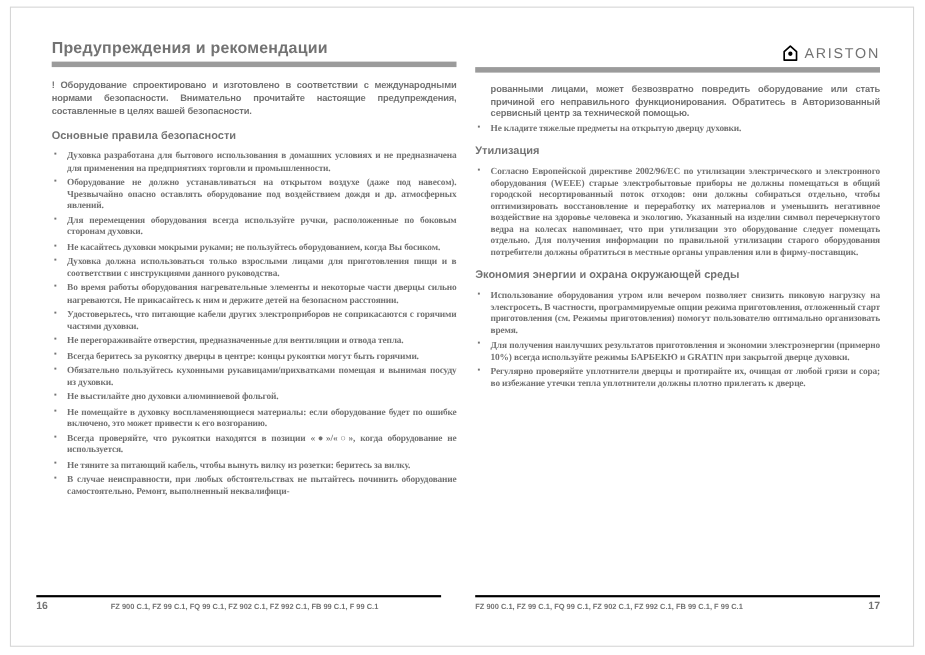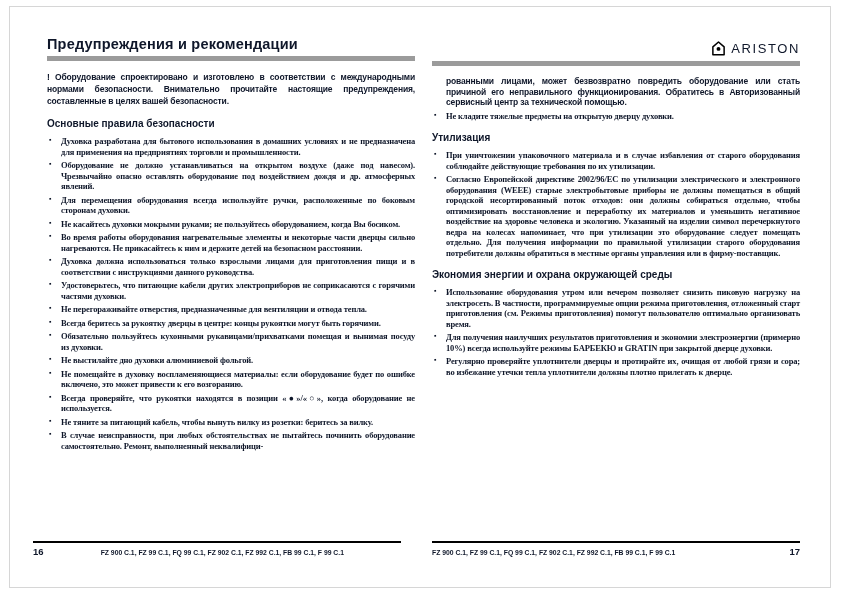--- a/index.html
+++ b/index.html
@@ -1,18 +1,18 @@
 <!DOCTYPE html>
 <html><head>
 <meta charset="utf-8">
 <style>
   html,body { margin:0; padding:0; background:#fff; }
   .canvas {
     position:relative; width:841px; height:595px; background:#ffffff;
-    font-family:"Liberation Sans", sans-serif; color:#0f172a; overflow:hidden;
+    font-family:"Liberation Sans", sans-serif; color:#737373; overflow:hidden;
   }
   .frame {
     position:absolute; left:9px; top:6px; width:820px; height:580px;
     border:1px solid #d6d6d6; pointer-events:none;
   }
   .col { position:absolute; width:368px; }
   .col.left  { left:47px;  top:36px; }
   .col.right { left:432px; top:40px; }
 
   .doc-title { font-size:14.5px; font-weight:bold; letter-spacing:0.2px; margin:0 0 4px 0; }
@@ -76,26 +76,26 @@
           <span>Для перемещения оборудования всегда используйте ручки, расположенные по боковым сторонам духовки.</span>
         </div>
 
         <div class="bullet">
           <span class="marker">▪</span>
           <span>Не касайтесь духовки мокрыми руками; не пользуйтесь оборудованием, когда Вы босиком.</span>
         </div>
 
         <div class="bullet">
           <span class="marker">▪</span>
+          <span>Духовка должна использоваться только взрослыми лицами для приготовления пищи и в соответствии с инструкциями данного руководства.</span>
+        </div>
+
+        <div class="bullet">
+          <span class="marker">▪</span>
           <span>Во время работы оборудования нагревательные элементы и некоторые части дверцы сильно нагреваются. Не прикасайтесь к ним и держите детей на безопасном расстоянии.</span>
-        </div>
-
-        <div class="bullet">
-          <span class="marker">▪</span>
-          <span>Духовка должна использоваться только взрослыми лицами для приготовления пищи и в соответствии с инструкциями данного руководства.</span>
         </div>
 
         <div class="bullet">
           <span class="marker">▪</span>
           <span>Удостоверьтесь, что питающие кабели других электроприборов не соприкасаются с горячими частями духовки.</span>
         </div>
 
         <div class="bullet">
           <span class="marker">▪</span>
           <span>Не перегораживайте отверстия, предназначенные для вентиляции и отвода тепла.</span>
@@ -157,24 +157,20 @@
 
         <div class="bullet">
           <span class="marker">▪</span>
           <span>Не кладите тяжелые предметы на открытую дверцу духовки.</span>
         </div>
       </div>
 
     <div class="section-heading">Утилизация</div>
     <div class="body-text">
 
-        <div class="bullet">
-          <span class="marker">▪</span>
-          <span>При уничтожении упаковочного материала и в случае избавления от старого оборудования соблюдайте действующие требования по их утилизации.</span>
-        </div>
 
         <div class="bullet">
           <span class="marker">▪</span>
           <span>Согласно Европейской директиве 2002/96/EC по утилизации электрического и электронного оборудования (WEEE) старые электробытовые приборы не должны помещаться в общий городской несортированный поток отходов: они должны собираться отдельно, чтобы оптимизировать восстановление и переработку их материалов и уменьшить негативное воздействие на здоровье человека и экологию. Указанный на изделии символ перечеркнутого ведра на колесах напоминает, что при утилизации это оборудование следует помещать отдельно. Для получения информации по правильной утилизации старого оборудования потребители должны обратиться в местные органы управления или в фирму-поставщик.</span>
         </div>
       </div>
 
     <div class="section-heading">Экономия энергии и охрана окружающей среды</div>
     <div class="body-text">
 

